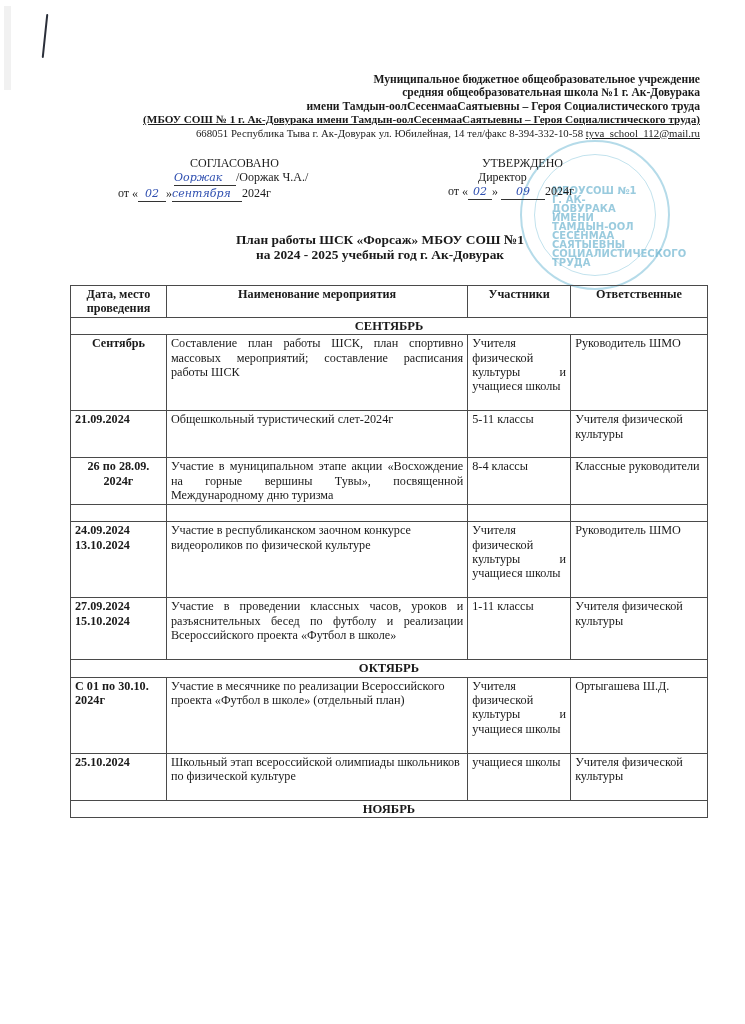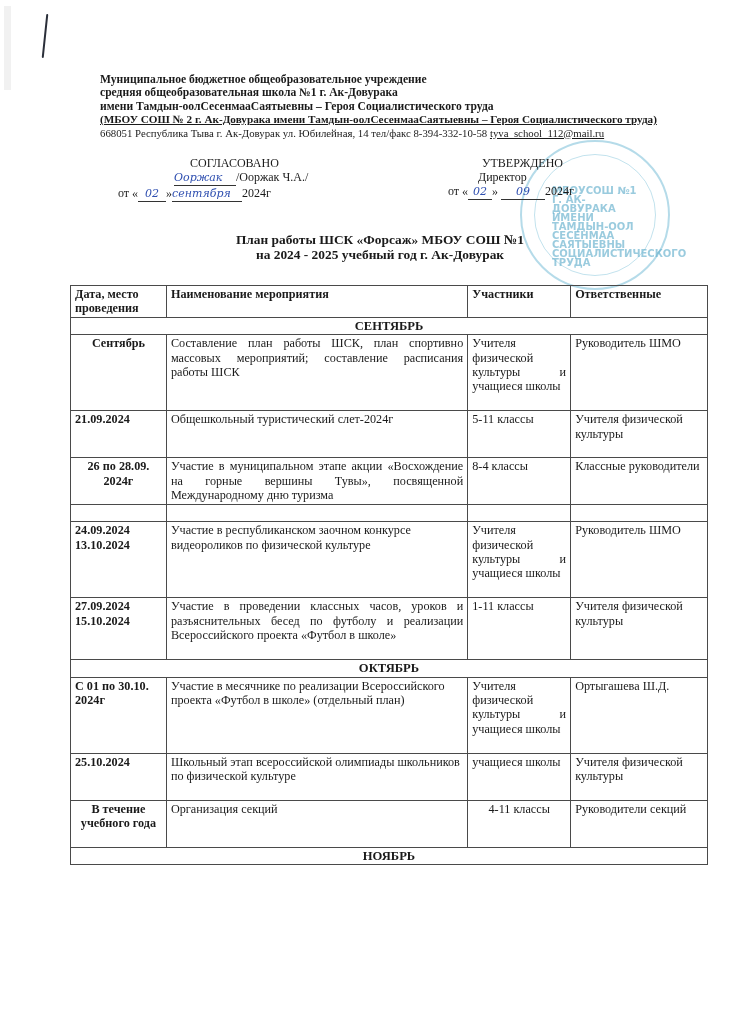--- a/index.html
+++ b/index.html
@@ -2,21 +2,21 @@
 <html><head>
 <meta charset="utf-8">
 <style>
   html, body { margin: 0; padding: 0; background: #ffffff; }
   body { width: 745px; height: 1024px; position: relative; overflow: hidden;
          font-family: "Liberation Serif", "DejaVu Serif", serif; color: #1a1a1a; }
   .pen-mark { position: absolute; left: 44px; top: 14px; width: 2px; height: 44px;
               background: #2b2f3a; transform: rotate(6deg); border-radius: 1px; }
   .edge-shadow { position: absolute; left: 4px; top: 6px; width: 7px; height: 84px; background: #f1f1f1; }
 
-  .header { position: absolute; left: 100px; top: 73px; width: 600px; text-align: left;
+  .header { position: absolute; left: 100px; top: 73px; width: 600px; text-align: right;
             font-size: 11.6px; line-height: 13.4px; }
   .header .b { font-weight: bold; }
   .header .u { font-weight: bold; text-decoration: underline; font-size: 11.2px; }
   .header .addr { font-size: 10.8px; }
   .header .email { text-decoration: underline; }
 
   .approve { position: absolute; top: 156px; font-size: 12px; line-height: 14px; }
   .approve.left { left: 118px; width: 240px; }
   .approve.right { left: 448px; width: 240px; }
   .approve .title { display: block; }
@@ -34,39 +34,39 @@
            border-radius: 50%; border: 1.5px solid rgba(120,190,215,0.45); }
   .stamp .inner { position: absolute; left: 30px; top: 44px; width: 90px; text-align: left;
            color: rgba(100,175,205,0.65); font-family: "DejaVu Sans", sans-serif; font-size: 10px; line-height: 9px; font-weight: bold; }
 
   .plan-title { position: absolute; left: 160px; top: 232px; width: 440px; text-align: center;
                 font-weight: bold; font-size: 13.4px; line-height: 15px; }
 
   table.plan { position: absolute; left: 70px; top: 285px; width: 638px; border-collapse: collapse;
                font-size: 12.2px; line-height: 14.4px; }
   table.plan td, table.plan th { border: 1px solid #4a4a4a; vertical-align: top; padding: 1px 4px 1px 4px; }
-  table.plan th { font-weight: bold; text-align: left; }
+  table.plan th { font-weight: bold; text-align: center; }
   col.c1 { width: 96px; } col.c2 { width: 302px; } col.c3 { width: 103px; } col.c4 { width: 137px; }
   td.date { font-weight: bold; }
   td.date.center { text-align: center; }
   td.just { text-align: justify; text-align-last: left; }
   td.month { text-align: center; font-weight: bold; font-size: 12.6px; padding: 1px 0; }
   td.center { text-align: center; }
 </style>
 </head>
 <body>
 
 <div class="edge-shadow"></div>
 <div class="pen-mark"></div>
 
 <div class="header">
   <div class="b">Муниципальное бюджетное общеобразовательное учреждение</div>
   <div class="b">средняя общеобразовательная  школа №1 г. Ак-Довурака</div>
   <div class="b">имени Тамдын-оолСесенмааСаятыевны – Героя Социалистического труда</div>
-  <div class="u">(МБОУ СОШ № 2 г. Ак-Довурака имени Тамдын-оолСесенмааСаятыевны – Героя Социалистического труда)</div>
+  <div class="u">(МБОУ СОШ № 1 г. Ак-Довурака имени Тамдын-оолСесенмааСаятыевны – Героя Социалистического труда)</div>
   <div class="addr"><span>668051 Республика Тыва г. Ак-Довурак ул. Юбилейная, 14 тел/факс 8-394-332-10-58 </span><span class="email">tyva_school_112@mail.ru</span></div>
 </div>
 
 <div class="stamp">
   <div class="inner">
     <div>МБОУСОШ №1</div>
     <div>Г. АК-ДОВУРАКА</div>
     <div>ИМЕНИ ТАМДЫН-ООЛ</div>
     <div>СЕСЕНМАА САЯТЫЕВНЫ</div>
     <div>СОЦИАЛИСТИЧЕСКОГО</div>
@@ -157,24 +157,18 @@
       <td>Участие в месячнике по реализации Всероссийского проекта «Футбол в школе» (отдельный план)</td>
       <td class="just">Учителя физической культуры и учащиеся школы</td>
       <td>Ортыгашева Ш.Д.</td>
     </tr>
     <tr style="height:47px;">
       <td class="date">25.10.2024</td>
       <td>Школьный этап всероссийской олимпиады школьников по физической культуре</td>
       <td>учащиеся школы</td>
       <td>Учителя физической культуры</td>
     </tr>
-    <tr style="height:47px;">
-      <td class="date center">В течение учебного года</td>
-      <td>Организация секций</td>
-      <td class="center">4-11 классы</td>
-      <td>Руководители секций</td>
-    </tr>
 
     <tr>
         <td colspan="4" class="month">НОЯБРЬ</td>
       </tr>
   </tbody>
 </table>
 
 </body></html>

